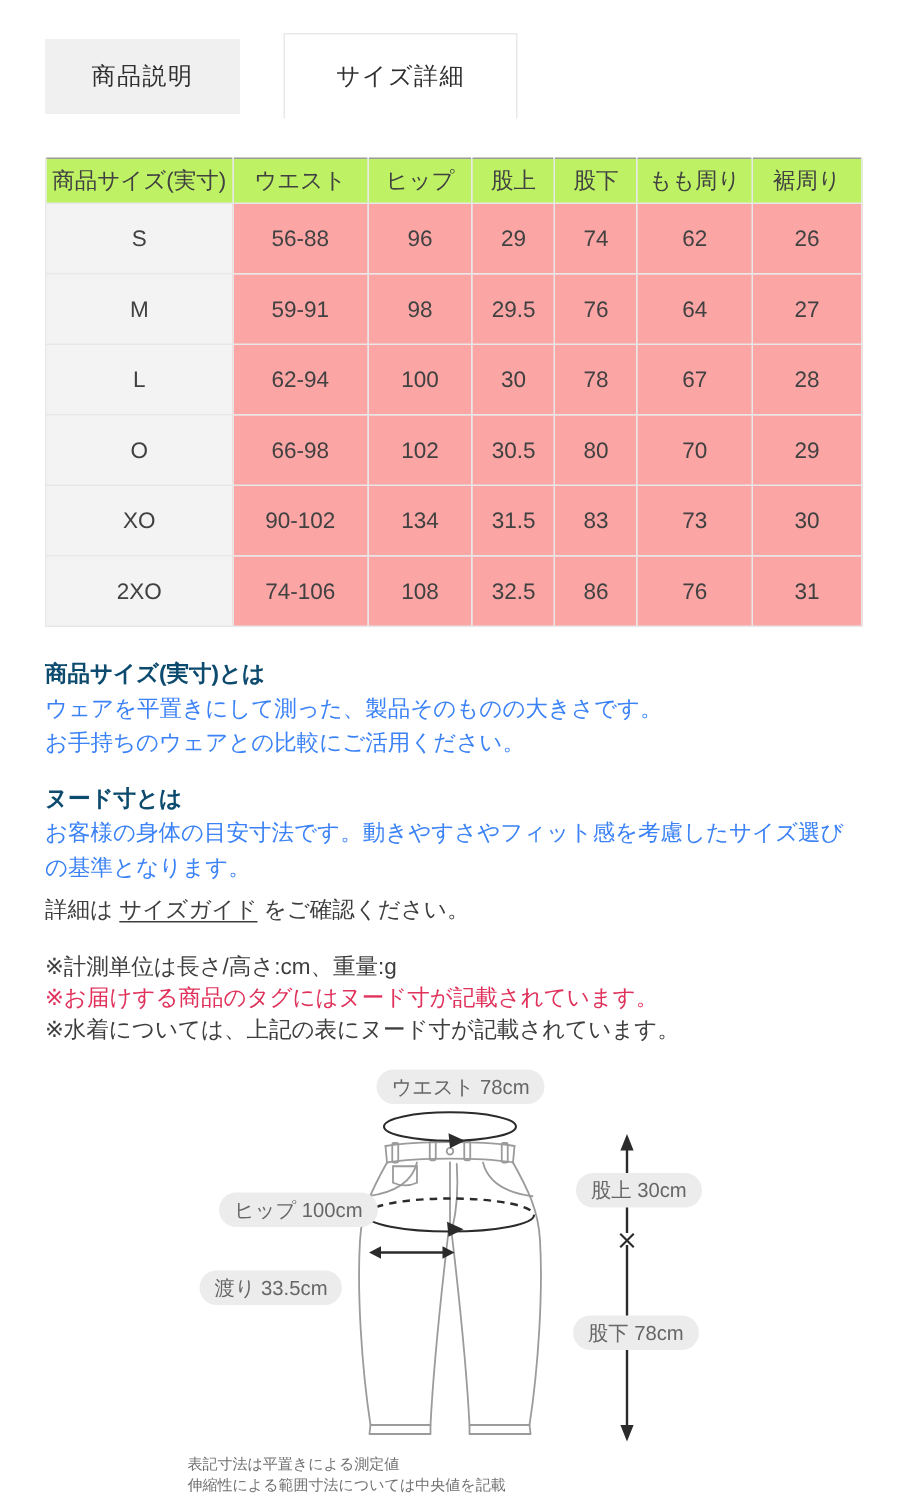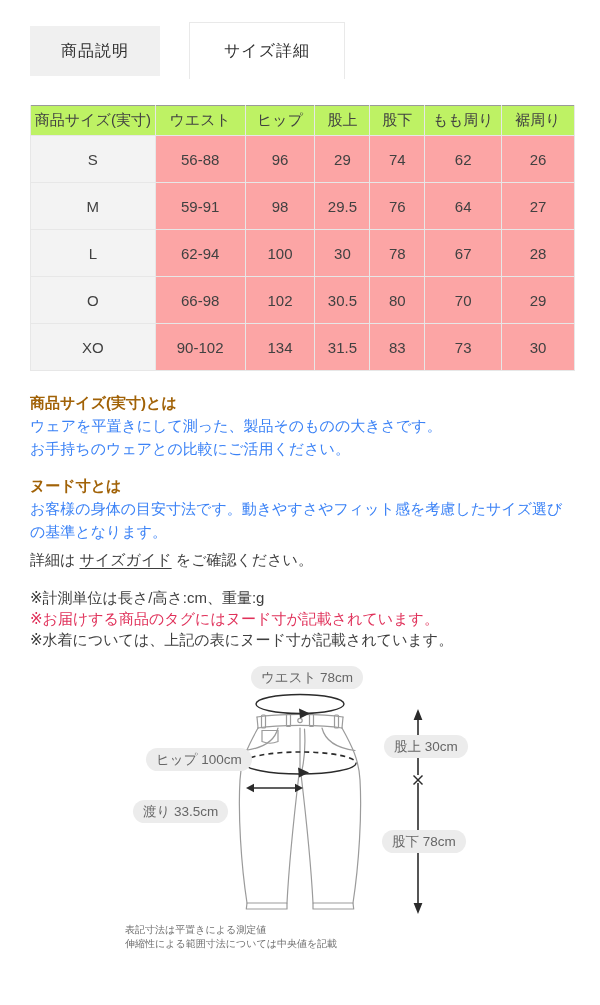--- a/index.html
+++ b/index.html
@@ -30,21 +30,21 @@
     font-size: 15px; font-weight: normal; color: #414141;
   }
   .size-table thead th { background: #bef264; height: 30px; border-top: none; }
   .size-table tbody th { background: #f3f3f3; }
   .size-table tbody tr { height: 47px; }
   .size-table td { background: #fca5a5; }
   
   .text-block { margin: 0 30px; width: 545px; }
   .section-1 { margin-top: 20px; }
   .section-2 { margin-top: 14px; }
-  .section-heading { font-weight: bold; font-size: 15px; color: #a16207; line-height: 23px; }
+  .section-heading { font-weight: bold; font-size: 15px; color: #0c4a6e; line-height: 23px; }
   .body-line, .body-par { font-size: 15px; line-height: 23px; color: #3b82f6; }
   .link-line { margin-top: 5px; font-size: 15px; line-height: 23px; color: #3e3e3e; }
   .inline-link { color: #3e3e3e; text-decoration: underline; text-underline-offset: 3px; cursor: pointer; }
   .notes { margin-top: 16px; }
   .note-line { font-size: 15px; line-height: 21px; color: #3e3e3e; }
   .note-line.red { color: #e0315a; }
   
   .diagram { position: relative; height: 312px; margin-top: 10px; }
   .diagram svg { position: absolute; left: 130px; top: 2px; }
   .pill {
@@ -130,20 +130,29 @@
     </tr>
     <tr>
       <th>XO</th>
       <td>90-102</td>
       <td>134</td>
       <td>31.5</td>
       <td>83</td>
       <td>73</td>
       <td>30</td>
     </tr>
+    <tr>
+      <th>2XO</th>
+      <td>74-106</td>
+      <td>108</td>
+      <td>32.5</td>
+      <td>86</td>
+      <td>76</td>
+      <td>31</td>
+    </tr>
   </tbody>
 </table>
 
 <div class="text-block section-1">
   <div class="section-heading">商品サイズ(実寸)とは</div>
   <div class="body-line">ウェアを平置きにして測った、製品そのものの大きさです。</div>
   <div class="body-line">お手持ちのウェアとの比較にご活用ください。</div>
 </div>
 
 <div class="text-block section-2">

